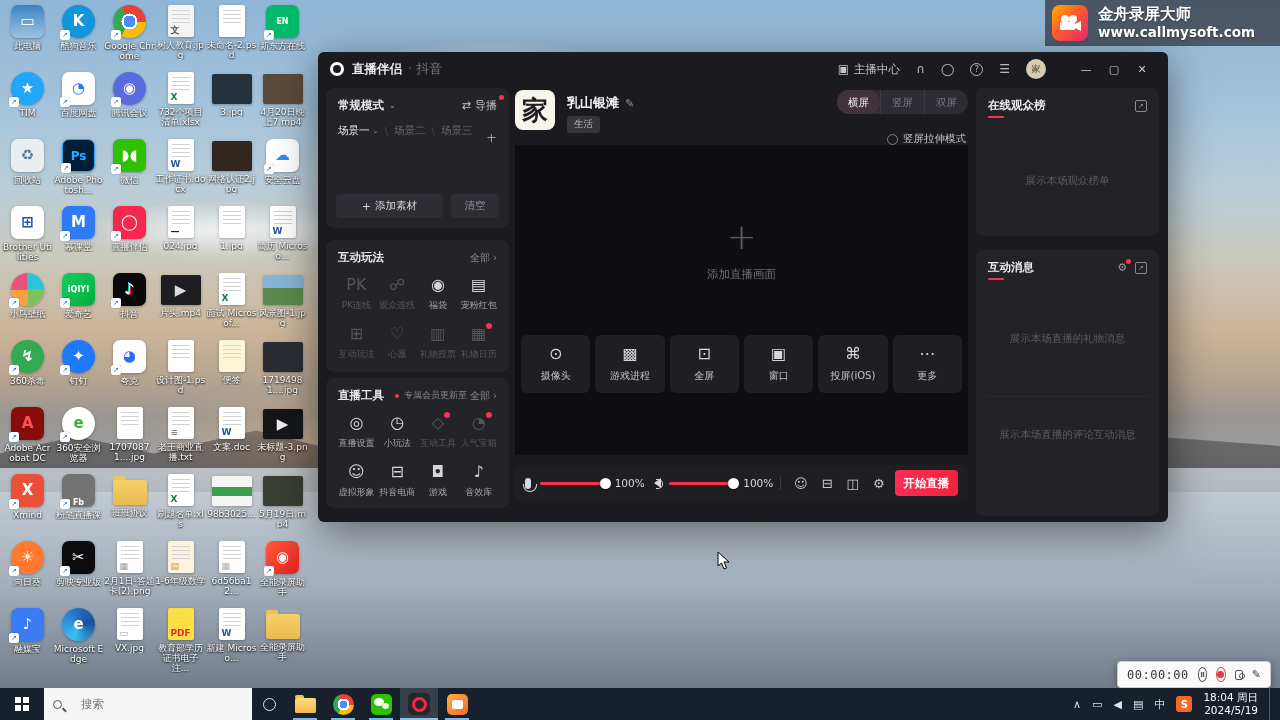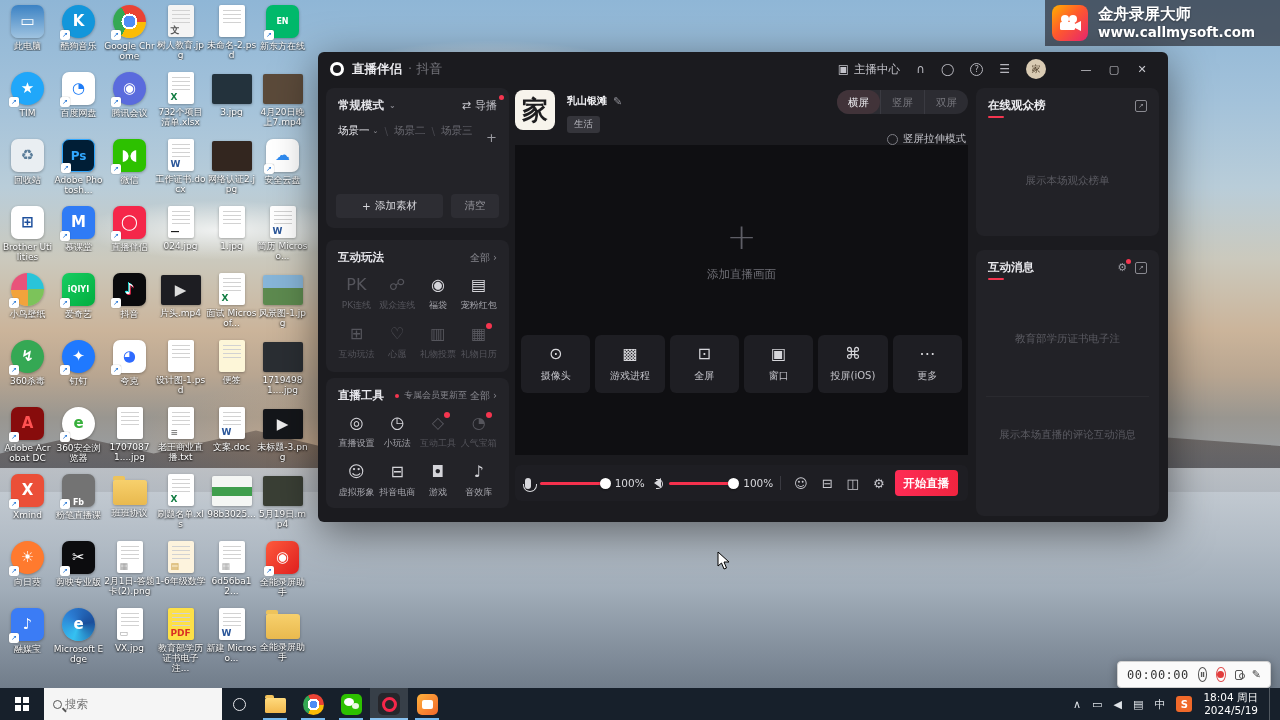--- a/index.html
+++ b/index.html
@@ -94,21 +94,21 @@
   .t-label { font-size:9px; color:#a6a6ad; }
   .tool-item.dim .t-glyph, .tool-item.dim .t-label { color:#55555c; }
   .tool-item.dot .t-glyph::after { content:""; position:absolute; top:-2px; right:-6px; width:6px; height:6px;
     border-radius:50%; background:#f5354f; }
 
   .center-col { position:absolute; left:197px; top:0; width:453px; height:470px; }
   .room-cover { position:absolute; left:0; top:38px; width:40px; height:40px; border-radius:8px; background:#f7f4ec;
     display:flex; align-items:center; justify-content:center; font-family:"DejaVu Serif","Liberation Serif",serif;
     font-size:26px; color:#1d1d1f; font-weight:700; }
   .room-title-row { position:absolute; left:52px; top:42px; display:flex; align-items:center; gap:6px; }
-  .room-title { font-size:10px; font-weight:600; color:#f2f2f5; }
+  .room-title { font-size:13px; font-weight:600; color:#f2f2f5; }
   .edit-ic { font-size:11px; color:#8f8f96; }
   .room-tag { position:absolute; left:52px; top:64px; padding:2px 7px; background:#35353b; border-radius:3px;
     font-size:9.5px; color:#b6b6bd; }
   .pill-group { position:absolute; right:0; top:38px; height:24px; background:#2c2c32; border-radius:12px;
     display:flex; align-items:center; }
   .pill { padding:0 11px; line-height:24px; font-size:10.5px; color:#77777e; }
   .pill + .pill { border-left:1px solid #3a3a41; }
   .pill.active { color:#ededf1; background:#413339; border-radius:12px; border-left:none; }
   .stretch-row { position:absolute; right:2px; top:80px; display:flex; align-items:center; gap:5px;
     font-size:10.5px; color:#c2c2c8; }
@@ -186,21 +186,21 @@
   .shot-btn { width:13px; height:10px; border:1.3px solid #555; border-radius:2px; position:relative; }
   .shot-btn::after { content:""; position:absolute; left:3.5px; top:2px; width:4px; height:4px; border:1px solid #555; border-radius:50%; }
   .pen-btn { font-size:11px; color:#444; }
 
   
   .taskbar { position:absolute; left:0; top:688px; width:1280px; height:32px; background:#17202b;
     display:flex; align-items:center; }
   .start-btn-tb { width:44px; height:32px; display:flex; align-items:center; justify-content:center; }
   .win-logo { width:14px; height:14px; display:grid; grid-template-columns:1fr 1fr; gap:1.5px; }
   .win-logo i { background:#fff; }
-  .tb-search { width:178px; height:32px; background:#f5f5f5; display:flex; align-items:center; padding:0 9px; gap:3px; }
+  .tb-search { width:208px; height:32px; background:#f5f5f5; display:flex; align-items:center; padding:0 9px; gap:19px; }
   .mag-icon { width:9px; height:9px; border:1.5px solid #555; border-radius:50%; position:relative; flex:none; }
   .mag-icon::after { content:""; position:absolute; left:8px; top:8px; width:5px; height:1.5px; background:#555; transform:rotate(45deg); }
   .tb-search input { border:none; outline:none; background:transparent; font-size:11.5px; color:#333; width:120px; font-family:inherit; }
   .tb-search input::placeholder { color:#767676; }
   .cortana { width:34px; height:32px; display:flex; align-items:center; justify-content:center; }
   .cortana span { width:13px; height:13px; border:1.6px solid #e8e8ec; border-radius:50%; }
   .tb-pinned { display:flex; }
   .tb-item { width:38px; height:32px; display:flex; align-items:center; justify-content:center; position:relative; }
   .tb-item.running::after { content:""; position:absolute; bottom:0; left:7px; right:7px; height:2px; background:#76b9ed; }
   .tb-item.active { background:rgba(255,255,255,.14); }
@@ -974,21 +974,21 @@
   </div>
 
   <div class="panel-card" id="card-messages">
     <div class="panel-head">
       <span class="panel-title">互动消息</span>
       <span class="panel-icons">
         <span class="gear-wrap">⚙</span>
         <span class="ext-icon">↗</span>
       </span>
     </div>
-    <div class="panel-empty" id="gift-empty">教育部学历证书电子注</div>
+    <div class="panel-empty" id="gift-empty">展示本场直播的礼物消息</div>
     <div class="msg-divider"></div>
     <div class="panel-empty" id="comment-empty">展示本场直播的评论互动消息</div>
   </div>
 </div>
 
 <div class="rec-banner">
   <div class="rec-banner-icon">
     <svg width="24" height="18" viewBox="0 0 24 18">
       <circle cx="7" cy="5" r="4" fill="#fff"></circle>
         <circle cx="15" cy="5" r="4" fill="#fff"></circle>

